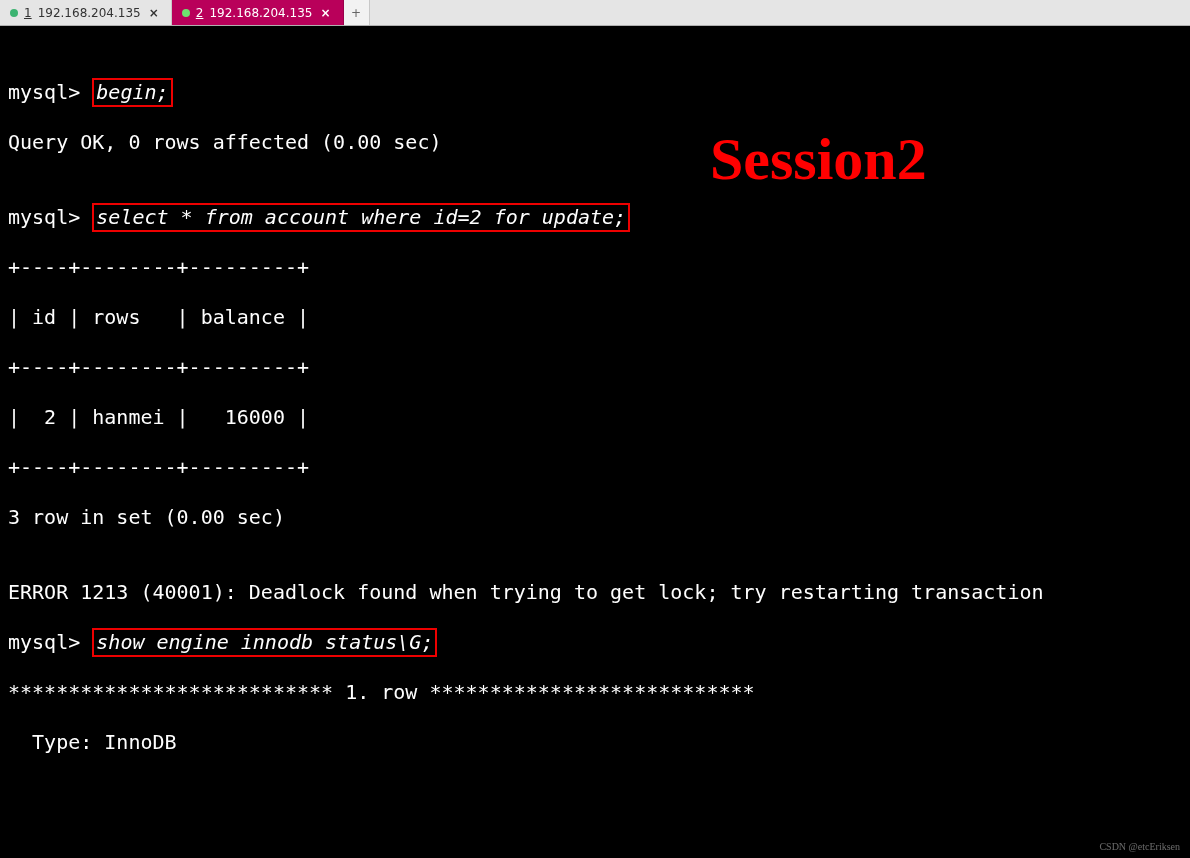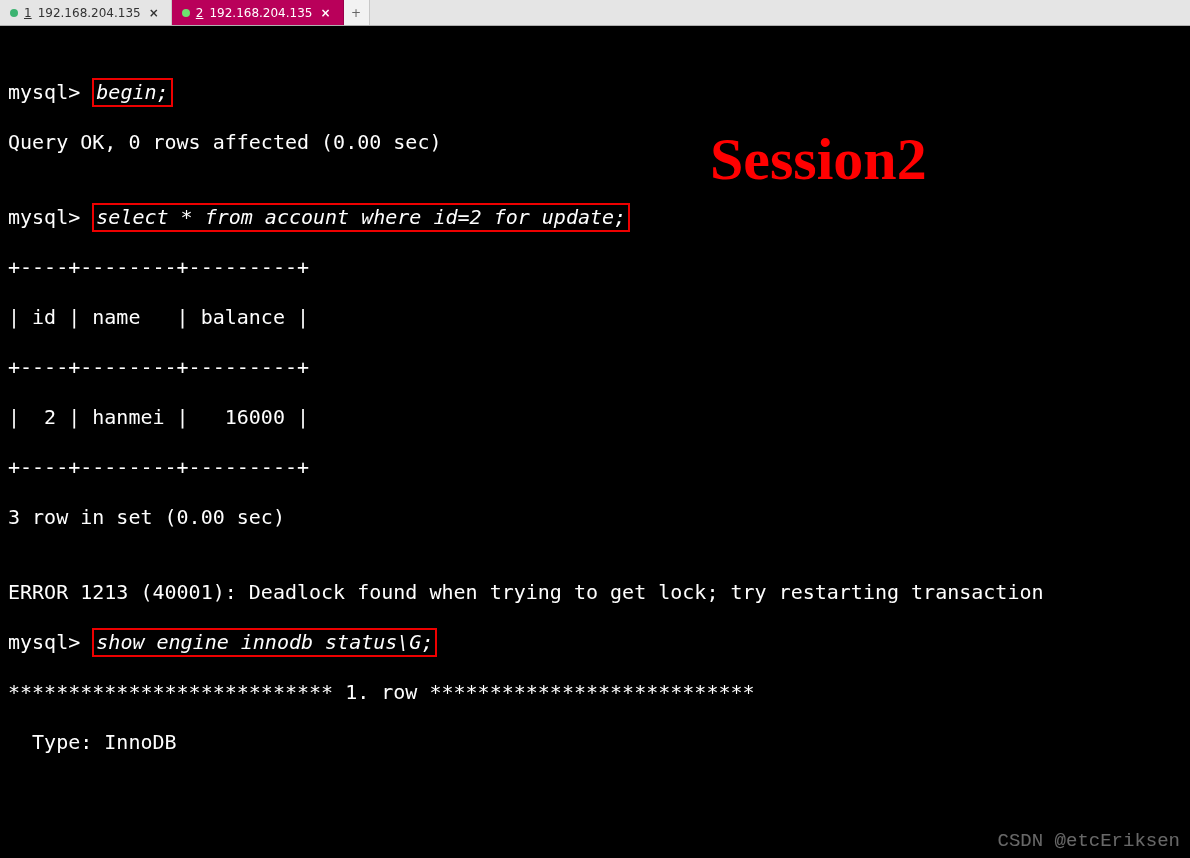--- a/index.html
+++ b/index.html
@@ -14,21 +14,21 @@
   .tab .num { text-decoration: underline; }
   .tab .close { margin-left: auto; font-weight: bold; padding: 0 2px; }
   .newtab { width: 26px; display: flex; align-items: center; justify-content: center; color: #666; background: #f2f2f2; border-right: 1px solid #c8c8c8; }
 
   .term { padding: 4px 8px 0 8px; white-space: pre; line-height: 25px; letter-spacing: 0; position: relative; }
   .line { position: relative; }
   .boxed { border: 2px solid #ee0000; padding: 0 2px; margin: -2px 0; display: inline-block; font-style: italic; }
 
   .bigred { position: absolute; top: 125px; left: 710px; font-family: Liberation Serif, serif; font-size: 60px; font-weight: 900; color: #ff0000; letter-spacing: 0; }
 
-  .watermark { position: absolute; right: 10px; bottom: 6px; color: rgba(230,230,230,0.45); font-family: Liberation Mono, monospace; font-size: 19px; }
+  .watermark { position: absolute; right: 10px; bottom: 6px; color: rgba(230,230,230,0.45); font-family: Liberation Serif, serif; font-size: 10px; }
 </style>
 </head>
 <body>
 
 <div class="tabbar">
   <div class="tab">
     <span class="dot"></span>
     <span class="num">1</span>
     <span>192.168.204.135</span>
     <span class="close">×</span>
@@ -44,21 +44,21 @@
   </div>
 </div>
 
 <div class="term">
 <div class="line"><span></span></div>
 <div class="line"><span>mysql&gt; </span><span class="boxed">begin;</span></div>
 <div class="line"><span>Query OK, 0 rows affected (0.00 sec)</span></div>
 <div class="line"><span></span></div>
 <div class="line"><span>mysql&gt; </span><span class="boxed">select * from account where id=2 for update;</span></div>
 <div class="line"><span>+----+--------+---------+</span></div>
-<div class="line"><span>| id | name   | balance |</span></div>
+<div class="line"><span>| id | rows   | balance |</span></div>
 <div class="line"><span>+----+--------+---------+</span></div>
 <div class="line"><span>|  2 | hanmei |   16000 |</span></div>
 <div class="line"><span>+----+--------+---------+</span></div>
 <div class="line"><span>3 row in set (0.00 sec)</span></div>
 <div class="line"><span></span></div>
 <div class="line"><span>ERROR 1213 (40001): Deadlock found when trying to get lock; try restarting transaction</span></div>
 <div class="line"><span>mysql&gt; </span><span class="boxed">show engine innodb status\G;</span></div>
 <div class="line"><span>*************************** 1. row ***************************</span></div>
 <div class="line"><span>  Type: InnoDB</span></div>
 

